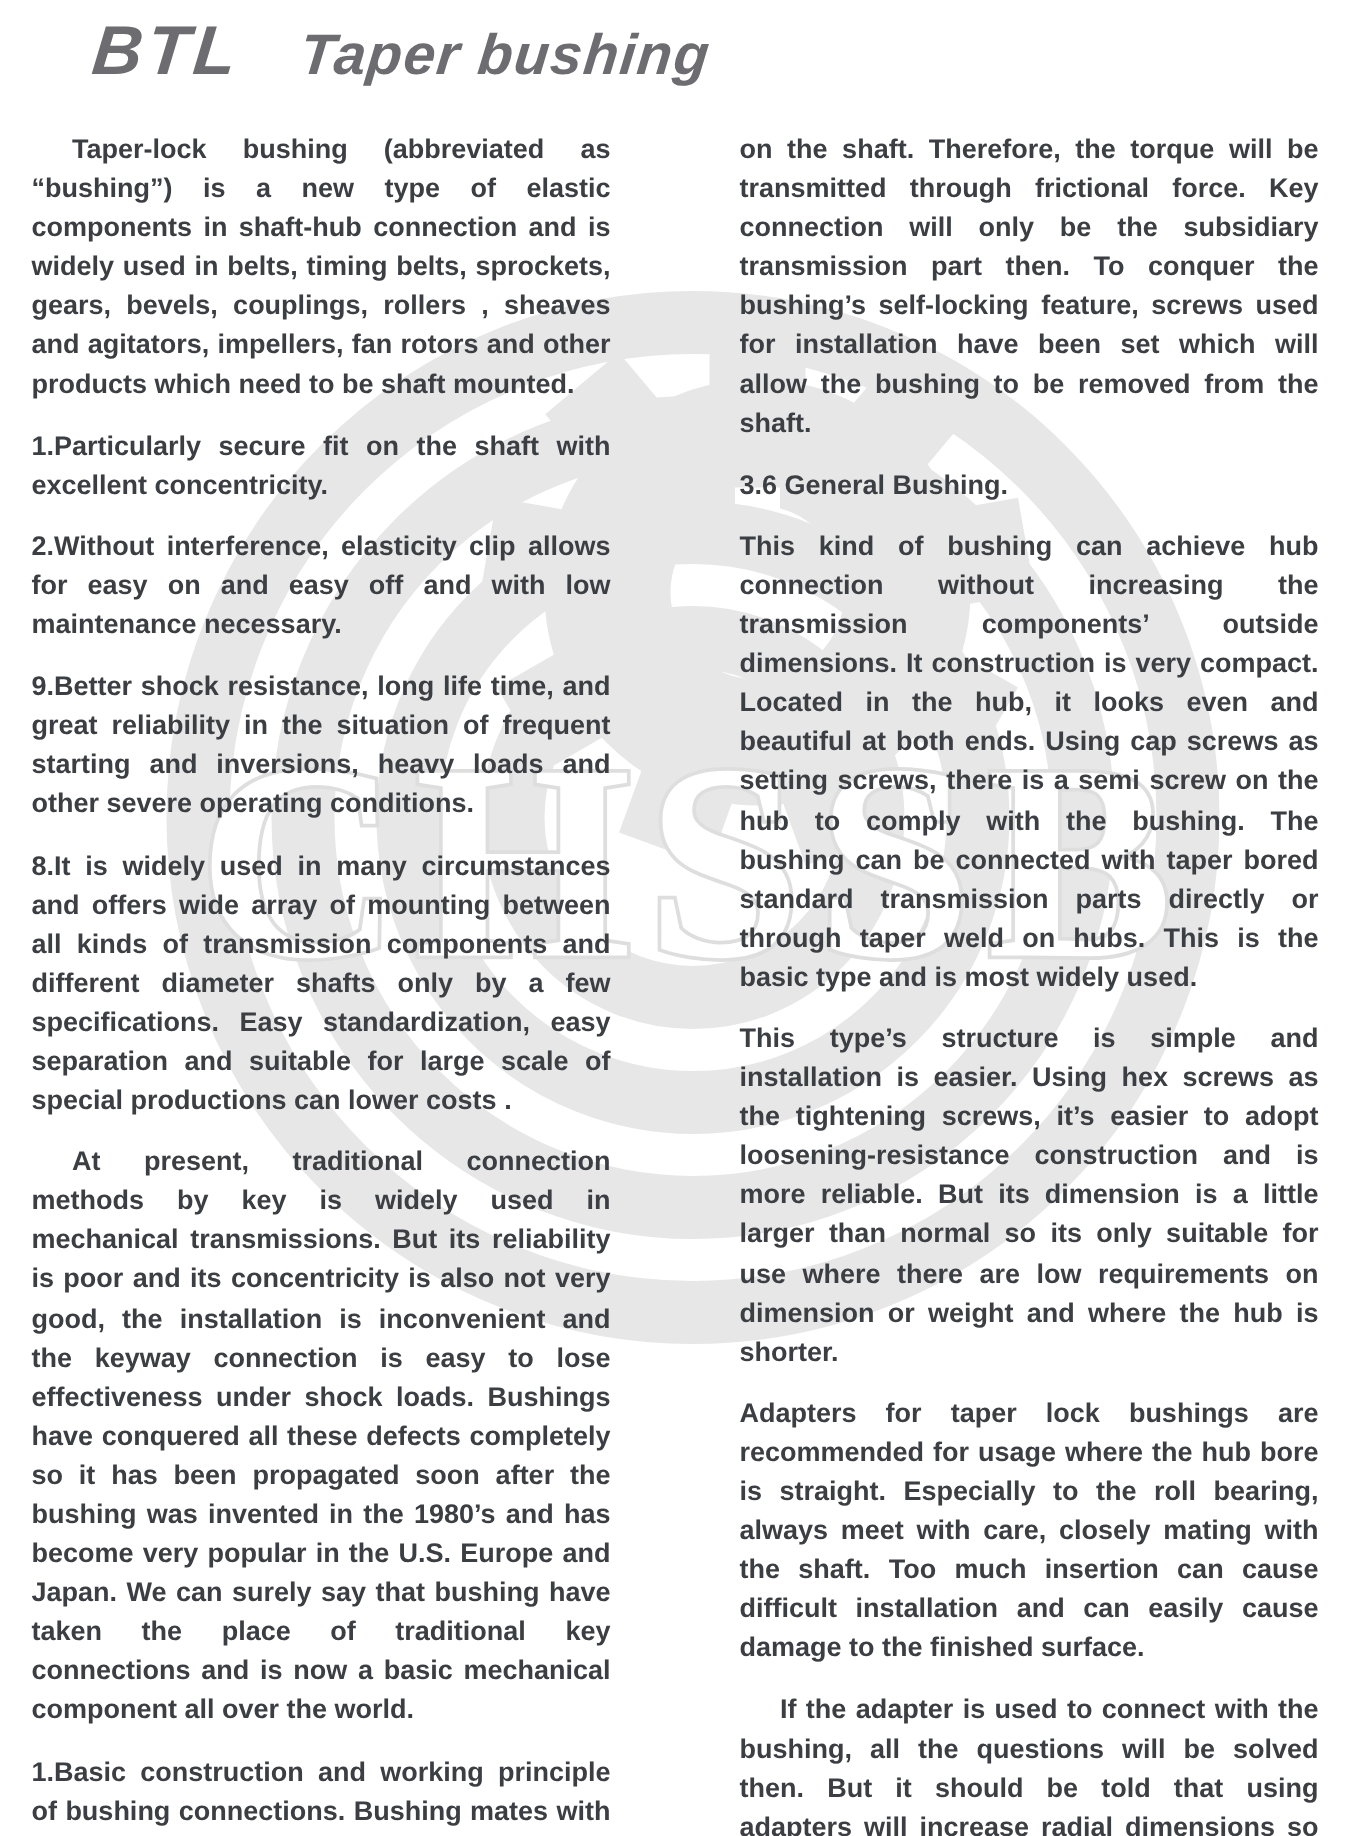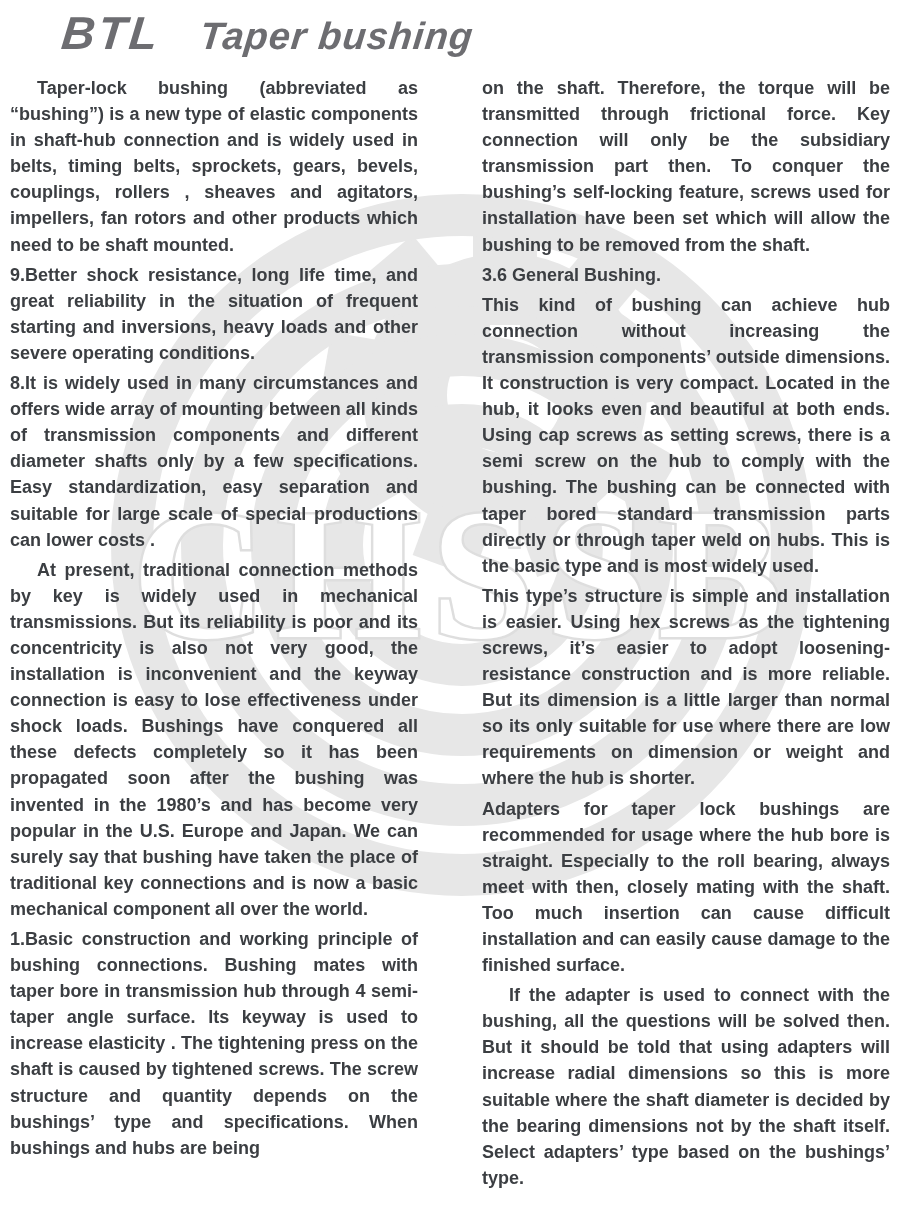--- a/index.html
+++ b/index.html
@@ -38,21 +38,21 @@
     position:absolute; top:71px; left:6px; z-index:1;
     width:888px; display:flex; gap:56px;
   }
   .col {
     width:416px;
     font-size:18px; font-weight:bold;
     color:#3b3e42;
     line-height:26.1px;
     text-align:justify;
   }
-  .col p { margin:4px; }
+  .col p { margin:15px; }
   .col p.indent { text-indent:27px; }
 </style>
 </head>
 <body>
 
 <div class="page">
 
   <svg class="watermark" viewBox="0 0 900 745" width="900" height="745" aria-hidden="true">
     <g>
       <g fill="#e7e7e7">
@@ -80,28 +80,30 @@
   </svg>
 
   <div class="header">
     <span class="brand">BTL</span>
     <span class="doc-name">Taper bushing</span>
   </div>
 
   <div class="columns">
     <div class="col">
         <p class="indent">Taper-lock bushing (abbreviated as “bushing”) is a new type of elastic components in shaft-hub connection and is widely used in belts, timing belts, sprockets, gears, bevels, couplings, rollers , sheaves and agitators, impellers, fan rotors and other products which need to be shaft mounted.</p>
+        <p>1.Particularly secure fit on the shaft with excellent concentricity.</p>
+        <p>2.Without interference, elasticity clip allows for easy on and easy off and with low maintenance necessary.</p>
         <p>9.Better shock resistance, long life time, and great reliability in the situation of frequent starting and inversions, heavy loads and other severe operating conditions.</p>
         <p>8.It is widely used in many circumstances and offers wide array of mounting between all kinds of transmission components and different diameter shafts only by a few specifications. Easy standardization, easy separation and suitable for large scale of special productions can lower costs .</p>
         <p class="indent">At present, traditional connection methods by key is widely used in mechanical transmissions. But its reliability is poor and its concentricity is also not very good, the installation is inconvenient and the keyway connection is easy to lose effectiveness under shock loads. Bushings have conquered all these defects completely so it has been propagated soon after the bushing was invented in the 1980’s and has become very popular in the U.S. Europe and Japan. We can surely say that bushing have taken the place of traditional key connections and is now a basic mechanical component all over the world.</p>
         <p>1.Basic construction and working principle of bushing connections. Bushing mates with taper bore in transmission hub through 4 semi-taper angle surface. Its keyway is used to  increase elasticity . The tightening press on the shaft is caused by tightened screws. The screw structure and quantity depends on the bushings’ type and specifications. When bushings and hubs are being</p>
       </div>
     <div class="col">
         <p>on the shaft. Therefore, the torque will be transmitted through frictional force. Key connection will only be the subsidiary transmission part then. To conquer the bushing’s self-locking feature, screws used for installation have been set which will allow the bushing to be removed from the shaft.</p>
         <p>3.6 General Bushing.</p>
         <p>This kind of bushing can achieve hub connection without increasing the transmission components’ outside dimensions. It construction is very compact. Located in the hub, it looks even and beautiful at both ends. Using cap screws as setting screws, there is a semi screw on the hub to comply with the bushing. The bushing can be connected with taper bored standard transmission parts directly or through taper weld on hubs. This is the basic type and is most widely used.</p>
         <p>This type’s structure is simple and installation is easier. Using hex screws as the tightening screws, it’s easier to adopt loosening-resistance construction and is more reliable. But its dimension is a little larger than normal so its only suitable for use where there are low requirements on dimension or weight and where the hub is shorter.</p>
-        <p>Adapters for taper lock bushings are recommended for usage where the hub bore is straight. Especially to the roll bearing, always meet with then, closely mating with the shaft. Too much insertion can cause difficult installation and can easily cause damage to the finished surface.</p>
+        <p>Adapters for taper lock bushings are recommended for usage where the hub bore is straight. Especially to the roll bearing, always meet with care, closely mating with the shaft. Too much insertion can cause difficult installation and can easily cause damage to the finished surface.</p>
         <p class="indent">If the adapter is used to connect with the bushing, all the questions will be solved then. But it should be told that using adapters will increase radial dimensions so this is more suitable where the shaft diameter is decided by the bearing dimensions not by the shaft itself. Select adapters’ type based on the bushings’ type.</p>
       </div>
   </div>
 
 </div>
 
 </body></html>

